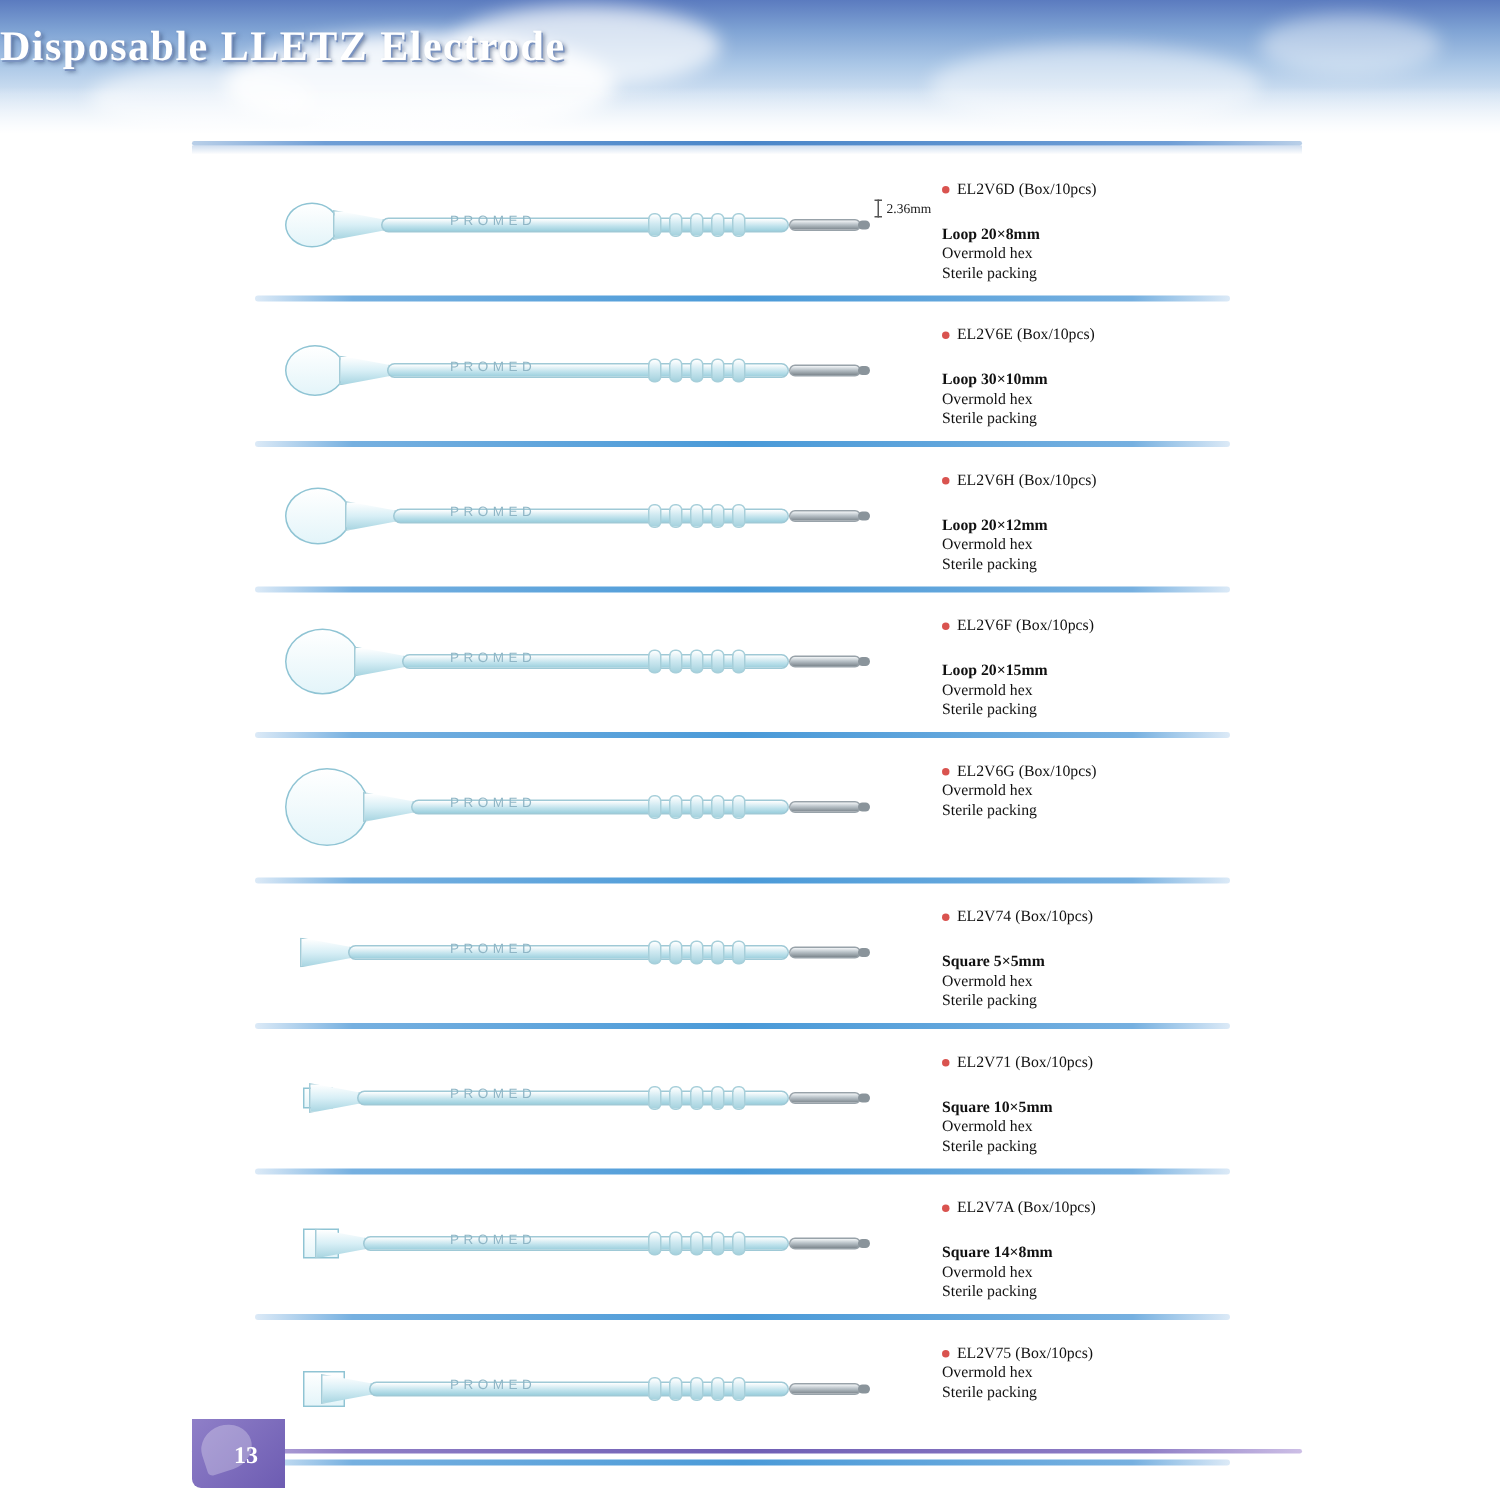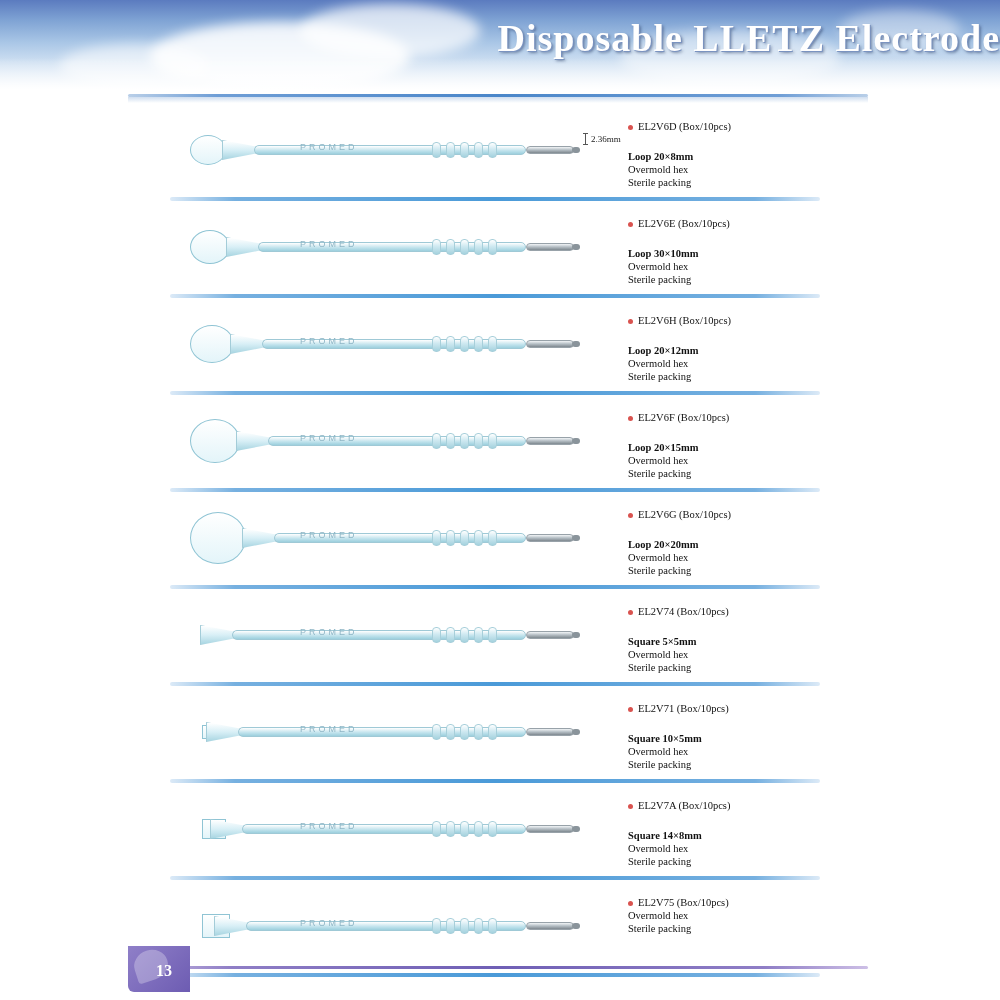--- a/index.html
+++ b/index.html
@@ -26,24 +26,24 @@
   .c2{width:180px;height:54px;left:300px;top:4px;background:rgba(255,255,255,0.7);}
   .c3{width:150px;height:44px;left:60px;top:44px;background:rgba(255,255,255,0.55);}
   .c4{width:220px;height:56px;left:620px;top:30px;background:rgba(255,255,255,0.45);}
   .c5{width:120px;height:40px;left:840px;top:10px;background:rgba(255,255,255,0.4);}
   .banner-fade{
     position:absolute;left:0;bottom:0;width:1000px;height:34px;
     background:linear-gradient(180deg,rgba(255,255,255,0) 0%,#ffffff 92%);
   }
   .title{
     position:absolute;left:0;top:16px;width:1000px;
-    text-align:right;
+    text-align:left;
     font-family:"Liberation Serif", serif;
     font-weight:bold;
-    font-size:38px;
+    font-size:28px;
     letter-spacing:1px;
     color:#ffffff;
     text-shadow:1px 1px 0 #7a93c0, 2px 2px 3px rgba(40,60,100,0.55);
   }
 
   
   .top-rule{
     position:absolute;left:128px;top:94px;width:740px;height:3px;
     background:linear-gradient(90deg,#b9cfe8,#6f9ed6 12%,#4a86c9 50%,#6f9ed6 88%,#b9cfe8);
     border-radius:2px;
@@ -278,21 +278,20 @@
           <div class="grip" style="left: 266px;"></div>
           <div class="grip" style="left: 280px;"></div>
           <div class="grip" style="left: 294px;"></div>
           <div class="grip" style="left: 308px;"></div>
           <div class="pin"></div>
           <div class="pin-tip"></div>
           <div class="brand">PROMED</div>
         </div>
         <div class="spec">
           <div class="code"><span class="bullet"></span><span>EL2V6G (Box/10pcs)</span></div>
-          <span class="dim">Loop 20×20mm</span>
           <span class="ln">Overmold hex</span>
           <span class="ln">Sterile packing</span>
         </div>
         <div class="row-sep"></div>
       </div>
       <div class="row">
         <div class="device">
           <div class="square" style="width: 14px; height: 11px; top: 24.5px;"></div>
           <div class="neck" style="left: 20px;"></div>
           <div class="shaft" style="left: 52px; width: 294px;"></div>

